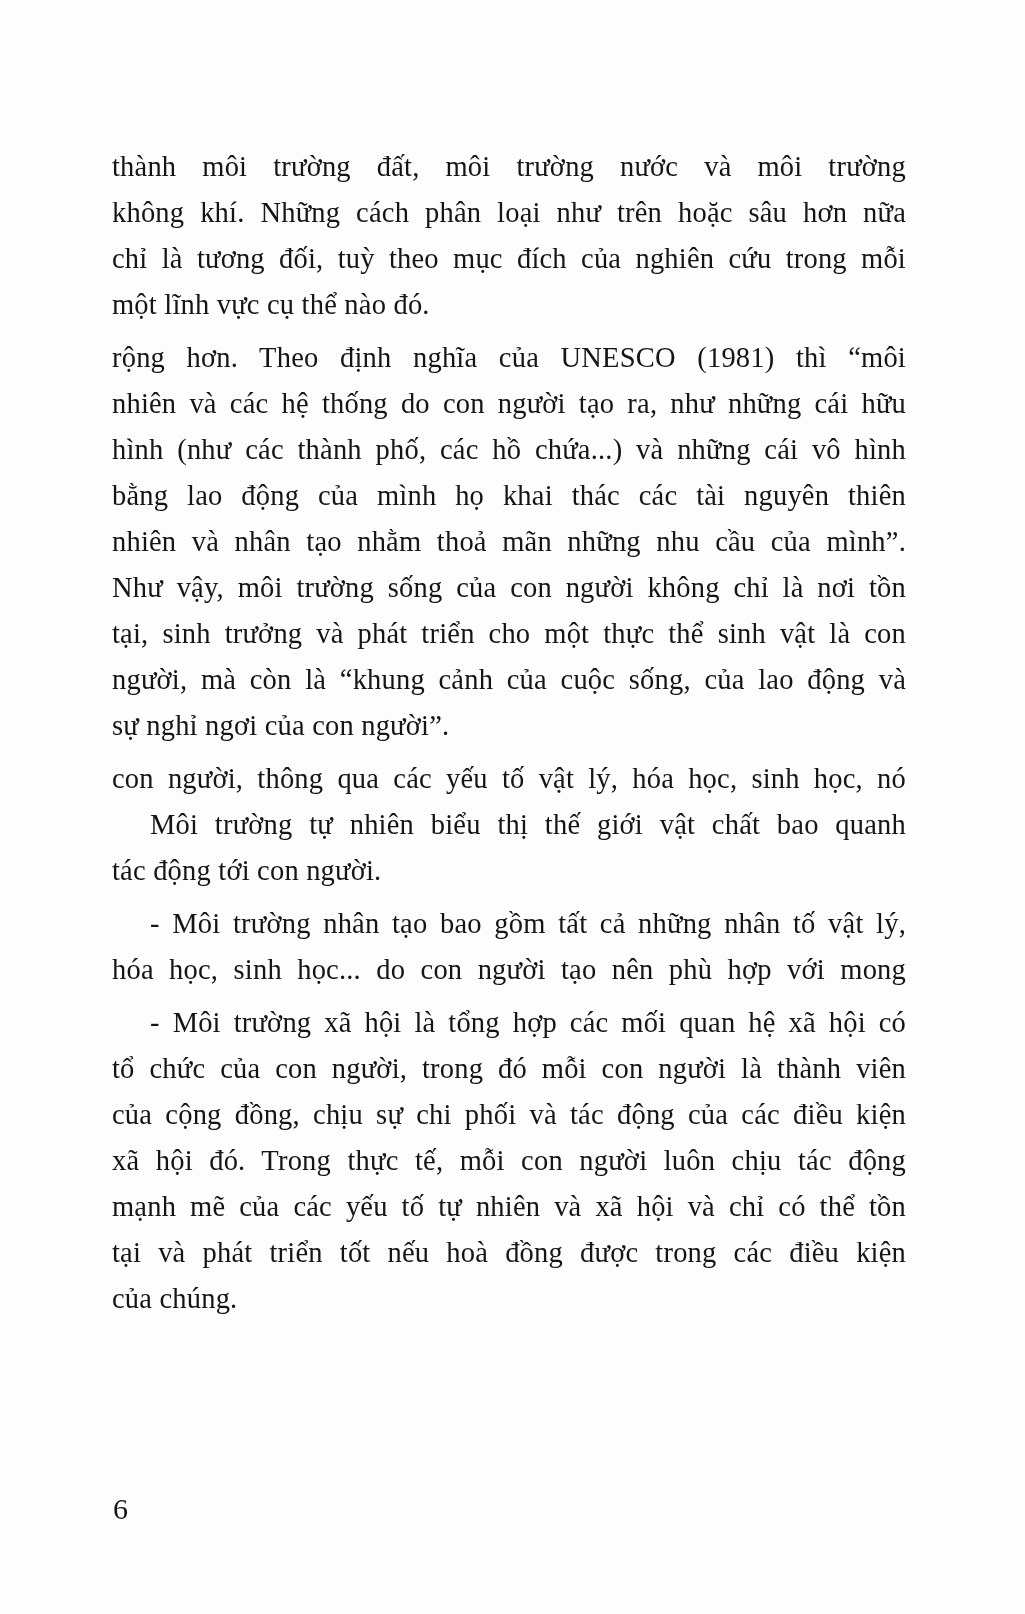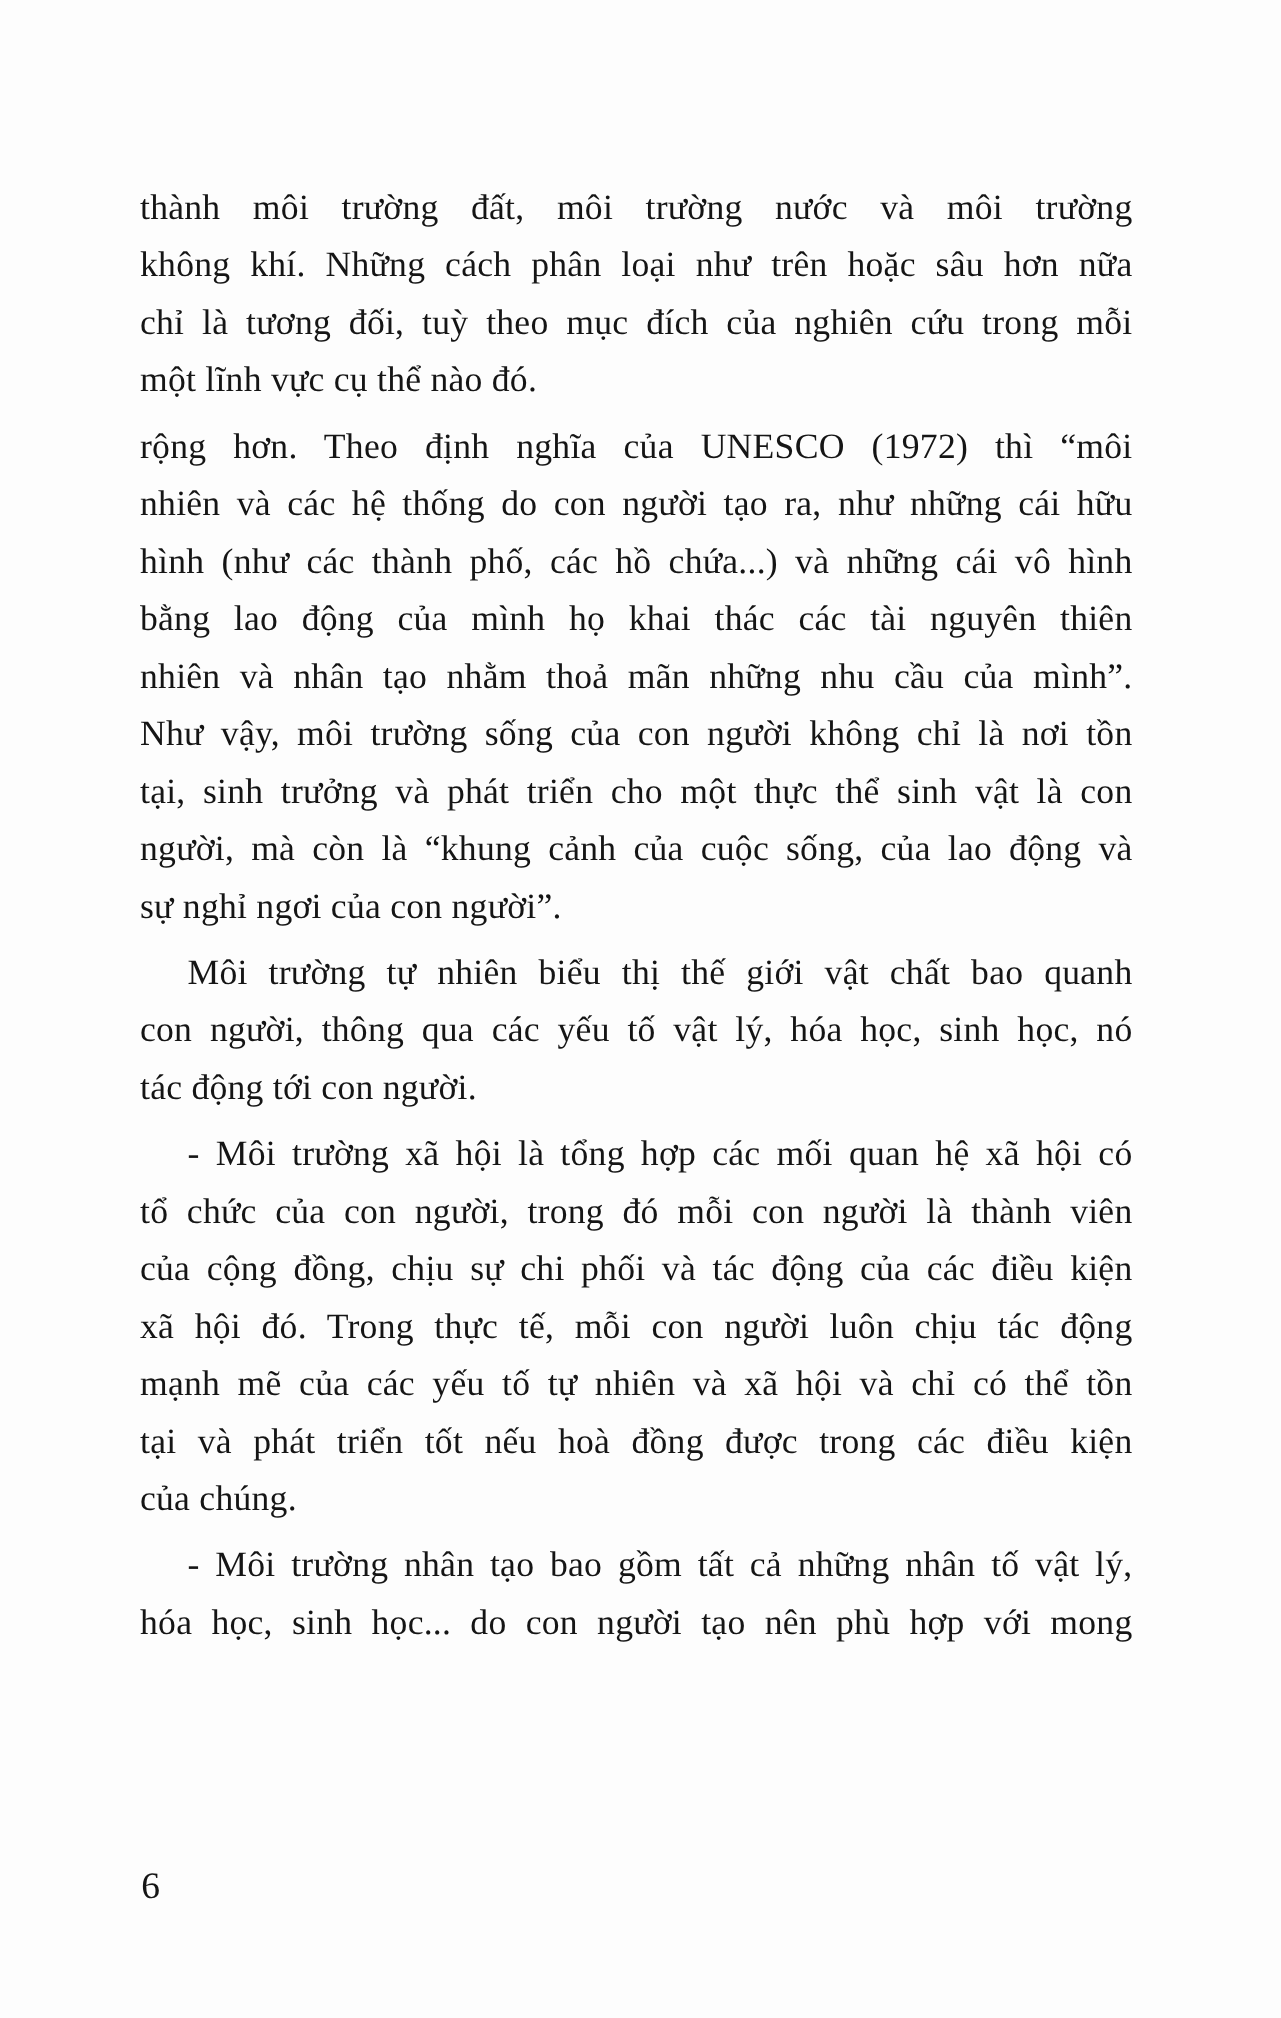--- a/index.html
+++ b/index.html
@@ -56,43 +56,43 @@
 
 <div class="page">
   <div class="text-block">
       <div class="para">
         <div class="line"><span>thành môi trường đất, môi trường nước và môi trường</span></div>
         <div class="line"><span>không khí. Những cách phân loại như trên hoặc sâu hơn nữa</span></div>
         <div class="line"><span>chỉ là tương đối, tuỳ theo mục đích của nghiên cứu trong mỗi</span></div>
         <div class="line noJustify"><span>một lĩnh vực cụ thể nào đó.</span></div>
       </div>
       <div class="para">
-        <div class="line"><span>rộng hơn. Theo định nghĩa của UNESCO (1972) thì </span><span class="it">“môi</span></div>
+        <div class="line"><span>rộng hơn. Theo định nghĩa của UNESCO (1981) thì </span><span class="it">“môi</span></div>
         <div class="line"><span class="it">nhiên và các hệ thống do con người tạo ra, như những cái hữu</span></div>
         <div class="line"><span class="it">hình (như các thành phố, các hồ chứa...) và những cái vô hình</span></div>
         <div class="line"><span class="it">bằng lao động của mình họ khai thác các tài nguyên thiên</span></div>
         <div class="line"><span class="it">nhiên và nhân tạo nhằm thoả mãn những nhu cầu của mình</span><span>”.</span></div>
         <div class="line"><span>Như vậy, môi trường sống của con người không chỉ là nơi tồn</span></div>
         <div class="line"><span>tại, sinh trưởng và phát triển cho một thực thể sinh vật là con</span></div>
         <div class="line"><span>người, mà còn là </span><span class="it">“khung cảnh của cuộc sống, của lao động và</span></div>
         <div class="line noJustify"><span class="it">sự nghỉ ngơi của con người”</span><span>.</span></div>
       </div>
       <div class="para">
+        <div class="line"><span>con người, thông qua các yếu tố vật lý, hóa học, sinh học, nó</span></div>
         <div class="line" style="text-indent: 38px;"><span class="it">Môi trường tự nhiên</span><span> biểu thị thế giới vật chất bao quanh</span></div>
-        <div class="line"><span>con người, thông qua các yếu tố vật lý, hóa học, sinh học, nó</span></div>
         <div class="line noJustify"><span>tác động tới con người.</span></div>
+      </div>
+      <div class="para">
+        <div class="line" style="text-indent: 38px;"><span>- </span><span class="it">Môi trường nhân tạo</span><span> bao gồm tất cả những nhân tố vật lý,</span></div>
+        <div class="line"><span>hóa học, sinh học... do con người tạo nên phù hợp với mong</span></div>
       </div>
       <div class="para">
         <div class="line" style="text-indent: 38px;"><span>- </span><span class="it">Môi trường xã hội</span><span> là tổng hợp các mối quan hệ xã hội có</span></div>
         <div class="line"><span>tổ chức của con người, trong đó mỗi con người là thành viên</span></div>
         <div class="line"><span>của cộng đồng, chịu sự chi phối và tác động của các điều kiện</span></div>
         <div class="line"><span>xã hội đó. Trong thực tế, mỗi con người luôn chịu tác động</span></div>
         <div class="line"><span>mạnh mẽ của các yếu tố tự nhiên và xã hội và chỉ có thể tồn</span></div>
         <div class="line"><span>tại và phát triển tốt nếu hoà đồng được trong các điều kiện</span></div>
         <div class="line noJustify"><span>của chúng.</span></div>
       </div>
-      <div class="para">
-        <div class="line" style="text-indent: 38px;"><span>- </span><span class="it">Môi trường nhân tạo</span><span> bao gồm tất cả những nhân tố vật lý,</span></div>
-        <div class="line"><span>hóa học, sinh học... do con người tạo nên phù hợp với mong</span></div>
-      </div>
     </div>
   <div class="page-number">6</div>
 </div>
 
 </body></html>

